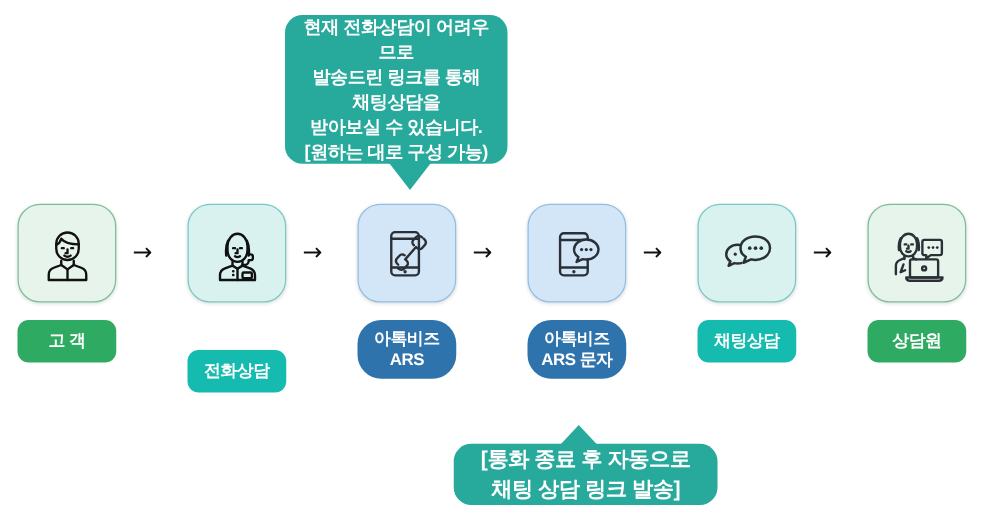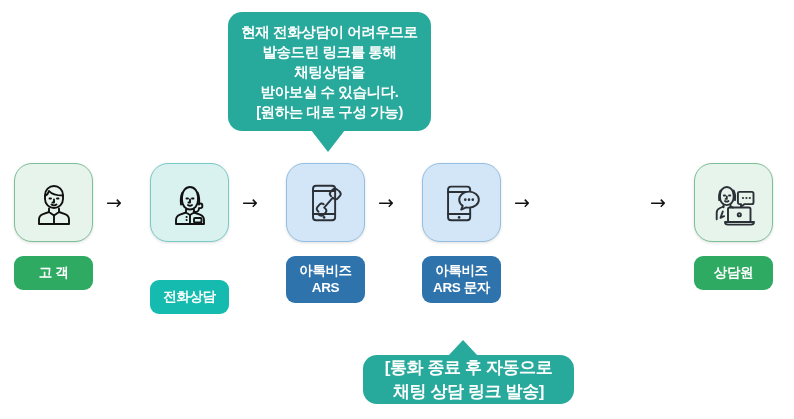--- a/index.html
+++ b/index.html
@@ -42,21 +42,21 @@
   }
   .bubble-tail {
     position: absolute;
     width: 0;
     height: 0;
   }
 
   #bubble-top {
     left: 228px;
     top: 12px;
-    width: 203px;
+    width: 178px;
     height: 119px;
     font-size: 14.5px;
     padding: 4px 8px;
   }
   #bubble-top-tail {
     left: 311px;
     top: 130px;
     border-left: 17px solid transparent;
     border-right: 17px solid transparent;
     border-top: 22px solid #27a99c;
@@ -137,21 +137,21 @@
   .label-1line {
     width: 79px;
     height: 34px;
   }
   .label-2line {
     width: 79px;
     height: 47px;
   }
   .lbl-green { background: #2faa62; }
   .lbl-teal  { background: #15bbae; }
-  .lbl-blue  { background: #2e73ac; }
+  .lbl-blue  { background: #2e73ac; border-radius: 19px; }
 
   .flow-arrow {
     position: absolute;
     top: 30px;
     width: 26px;
     text-align: center;
     font-size: 19px;
     line-height: 19px;
     color: #111111;
     font-family: "DejaVu Sans", sans-serif;
@@ -251,20 +251,35 @@
             <circle cx="33.3" cy="22.5" r="1.35" fill="#2b3036" stroke="none"></circle>
             <circle cx="37.2" cy="22.5" r="1.35" fill="#2b3036" stroke="none"></circle>
           </svg>
         </span>
       </div>
       <div class="step-label label-2line lbl-blue">아톡비즈
 ARS 문자</div>
     </div>
     <div class="flow-arrow" style="left:509px;">→</div>
 
+    <div class="flow-step" style="left:558px;">
+      <div class="icon-card card-teal">
+        <span>
+          <svg width="52" height="52" viewBox="0 0 52 52" fill="none" stroke="#2b3036" stroke-width="2" stroke-linecap="round" stroke-linejoin="round">
+            <path d="M21 33.5c-.9.2-1.9.3-2.9.3-.9 0-1.8-.1-2.6-.3l-4.6 2.1 1.4-3.6c-2-1.4-3.3-3.4-3.3-5.7 0-4.2 4-7.5 9.1-7.5 1.2 0 2.4.2 3.4.5" fill="#d9f2f0"></path>
+            <circle cx="16.2" cy="26.3" r="1.25" fill="#2b3036" stroke="none"></circle>
+            <path d="M44 21.5c0 5.2-5.2 9.4-11.6 9.4-1.2 0-2.4-.2-3.5-.4l-6.1 2.7 1.9-4.7c-2.7-1.7-4.3-4.3-4.3-7 0-5.2 5.2-9.4 11.9-9.4S44 16.3 44 21.5z" fill="#d9f2f0"></path>
+            <circle cx="27.8" cy="21.5" r="1.45" fill="#2b3036" stroke="none"></circle>
+            <circle cx="32.4" cy="21.5" r="1.45" fill="#2b3036" stroke="none"></circle>
+            <circle cx="37" cy="21.5" r="1.45" fill="#2b3036" stroke="none"></circle>
+          </svg>
+        </span>
+      </div>
+      <div class="step-label label-1line lbl-teal">채팅상담</div>
+    </div>
     <div class="flow-arrow" style="left:645px;">→</div>
 
     <div class="flow-step" style="left:694px;justify-content:center;">
       <div class="icon-card card-green">
         <span>
           <svg width="54" height="54" viewBox="0 0 54 54" fill="none" stroke="#2b3036" stroke-width="1.9" stroke-linecap="round" stroke-linejoin="round">
             <path d="M13 19c0-4.4 3-8 6.8-8s6.8 3.6 6.8 8v2.5c0 4.4-3 7.6-6.8 7.6S13 25.9 13 21.5z"></path>
             <path d="M13.6 14.5c-1.3 2.4-1.8 6-1.4 9.6M26.6 14.5c1.3 2.4 1.8 6 1.4 9.6"></path>
             <path d="M16.8 19.5h1.3M22 19.5h1.3"></path>
             <path d="M19.8 20.5v2.4h-1.2"></path>

